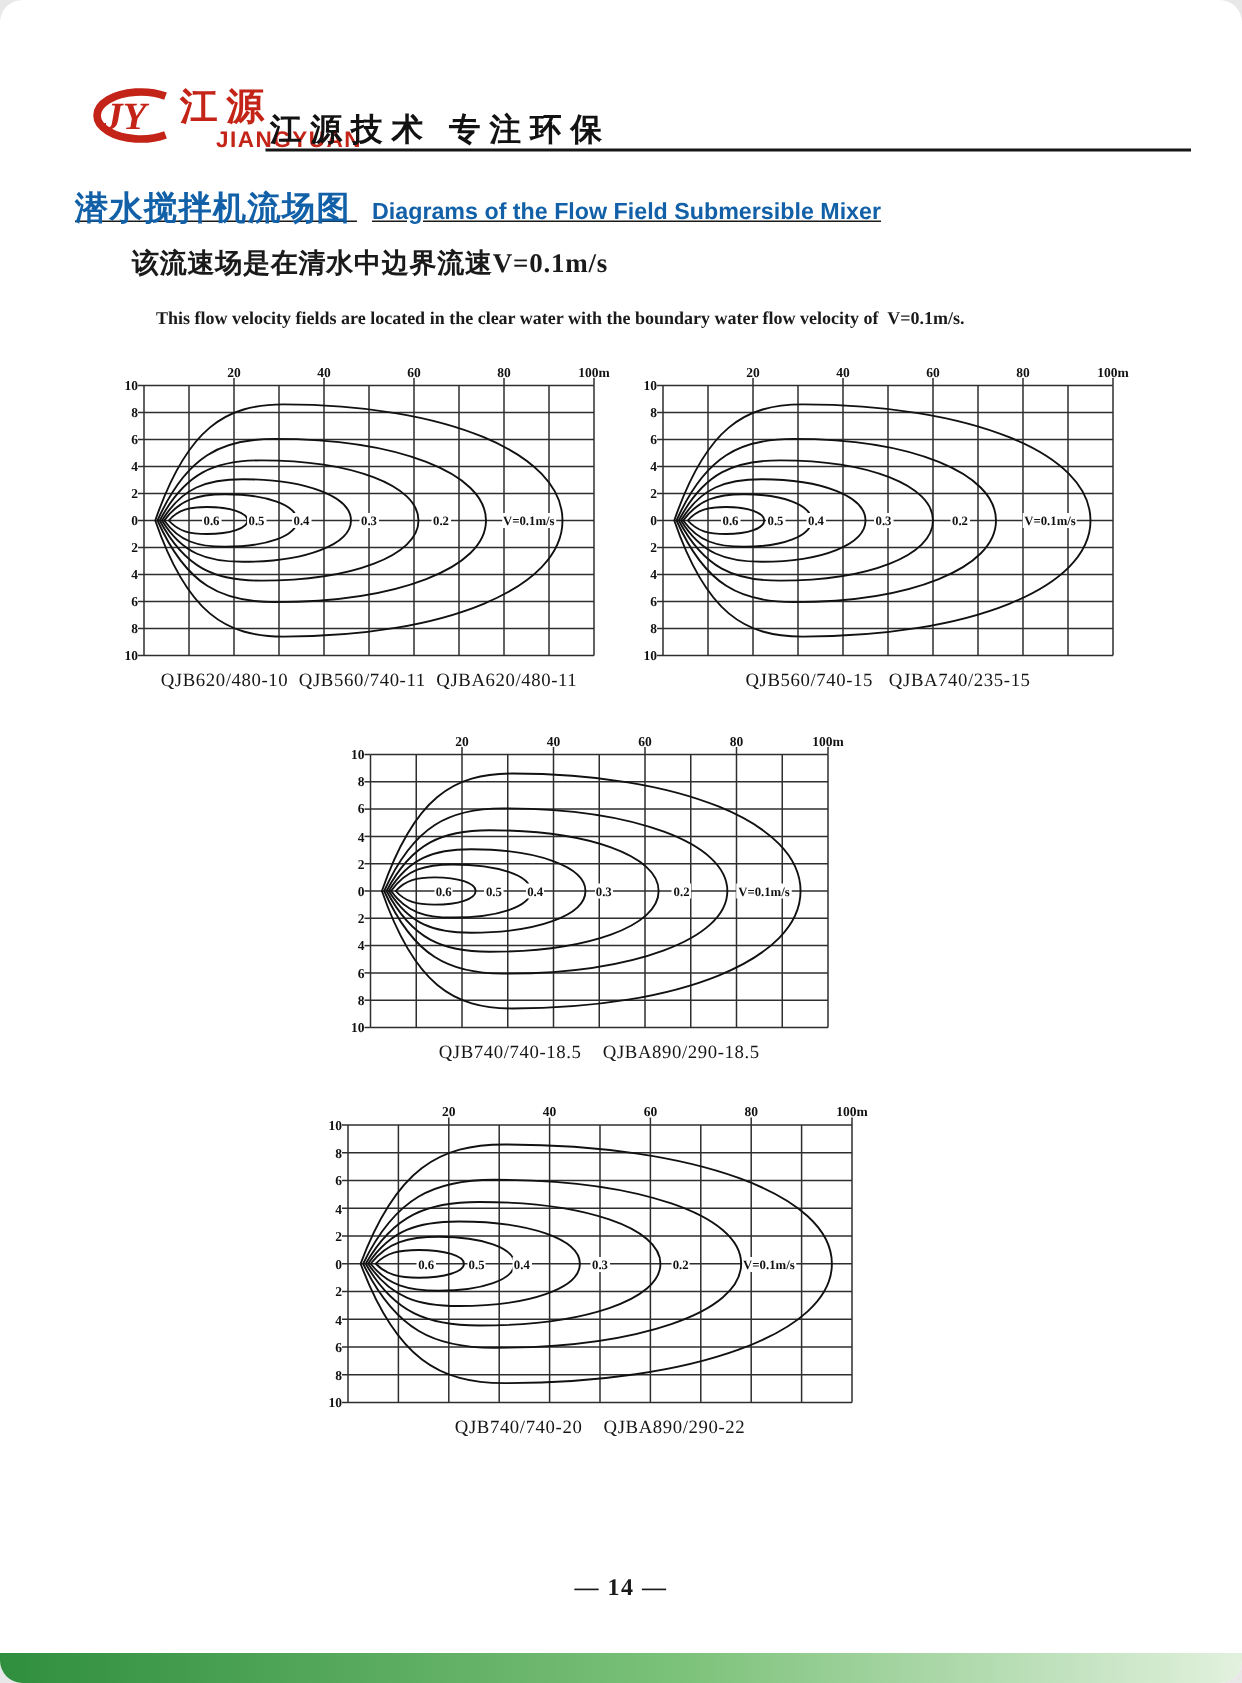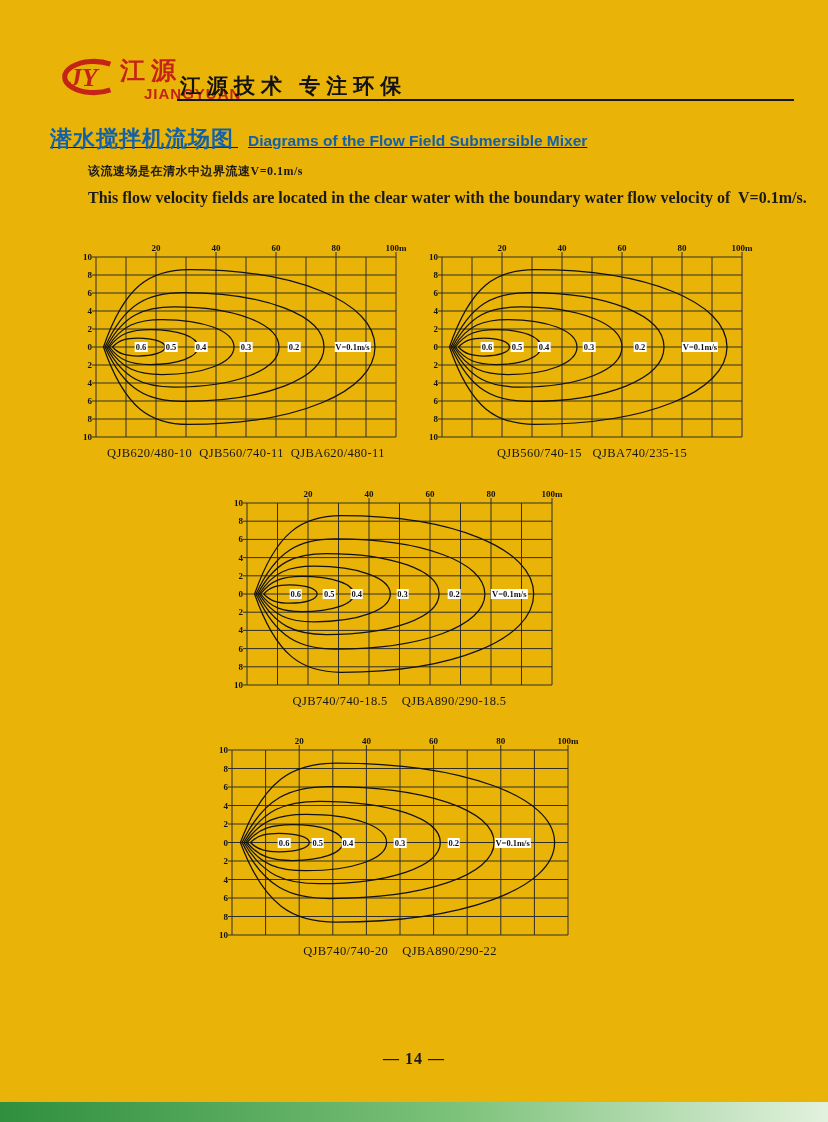--- a/index.html
+++ b/index.html
@@ -1,40 +1,40 @@
 <!DOCTYPE html>
 <html><head>
 <meta charset="utf-8">
 <style>
   html,body{margin:0;padding:0;background:#e8e8e8;}
   .page{
     position:relative;width:828px;height:1122px;margin:0 auto;
-    background:#eab308;overflow:hidden;
-    font-family:"Liberation Serif", serif;color:#1a1a1a;
+    background:#ffffff;overflow:hidden;
+    font-family:"Liberation Serif", serif;color:#1a1a1a;border-radius:15px;
   }
   
   .logo-swoosh{position:absolute;left:54px;top:58px;width:68px;height:38px;}
   .logo-cn{position:absolute;left:120px;top:54px;font-size:25px;font-weight:bold;
     letter-spacing:6px;color:#c42318;font-family:"DejaVu Serif", serif;}
   .logo-en{position:absolute;left:116px;top:85px;font-size:15px;font-weight:bold;
     letter-spacing:1px;color:#c42318;font-family:"Liberation Sans", sans-serif;margin-left:28px;}
   .slogan-cn{position:absolute;left:180px;top:52px;font-size:21px;font-weight:bold;
     letter-spacing:6px;color:#121212;margin-top:20px;}
   .slogan-en{position:absolute;left:179px;top:79px;font-size:15.5px;font-weight:bold;
     letter-spacing:0.2px;color:#121212;white-space:nowrap;}
   .header-rule{position:absolute;left:177px;top:99px;width:617px;height:2px;background:#161616;}
   
   .section-title{position:absolute;left:50px;top:124px;white-space:nowrap;text-decoration:underline;}
   .title-cn{font-size:22px;font-weight:bold;color:#1261a8;letter-spacing:1px;
     font-family:"Liberation Sans", sans-serif;}
   .title-en{font-size:15.5px;font-weight:bold;color:#1261a8;margin-left:10px;
     font-family:"Liberation Sans", sans-serif;}
-  .note-cn{position:absolute;left:88px;top:163px;margin:0;font-size:12px;font-weight:bold;
+  .note-cn{position:absolute;left:88px;top:163px;margin:0;font-size:18px;font-weight:bold;
     letter-spacing:0.5px;white-space:pre;}
-  .note-en{position:absolute;left:88px;top:189px;margin:0;font-size:16px;font-weight:bold;white-space:pre;}
+  .note-en{position:absolute;left:88px;top:189px;margin:16px;font-size:12px;font-weight:bold;white-space:pre;}
   
   .chart{position:absolute;}
   .xtick{position:absolute;width:40px;text-align:center;font-size:9px;font-weight:bold;color:#111;}
   .ytick{position:absolute;width:22px;text-align:right;font-size:9px;font-weight:bold;color:#111;}
   .clabel{position:absolute;transform:translate(-50%,-50%);background:#fff;
     font-size:8.5px;font-weight:bold;color:#111;padding:0 1px;white-space:nowrap;line-height:10px;}
   .caption{position:absolute;text-align:center;font-size:12.5px;color:#161616;
     letter-spacing:0.4px;white-space:pre;}
   
   .page-number{position:absolute;left:0;top:1050px;width:100%;text-align:center;

